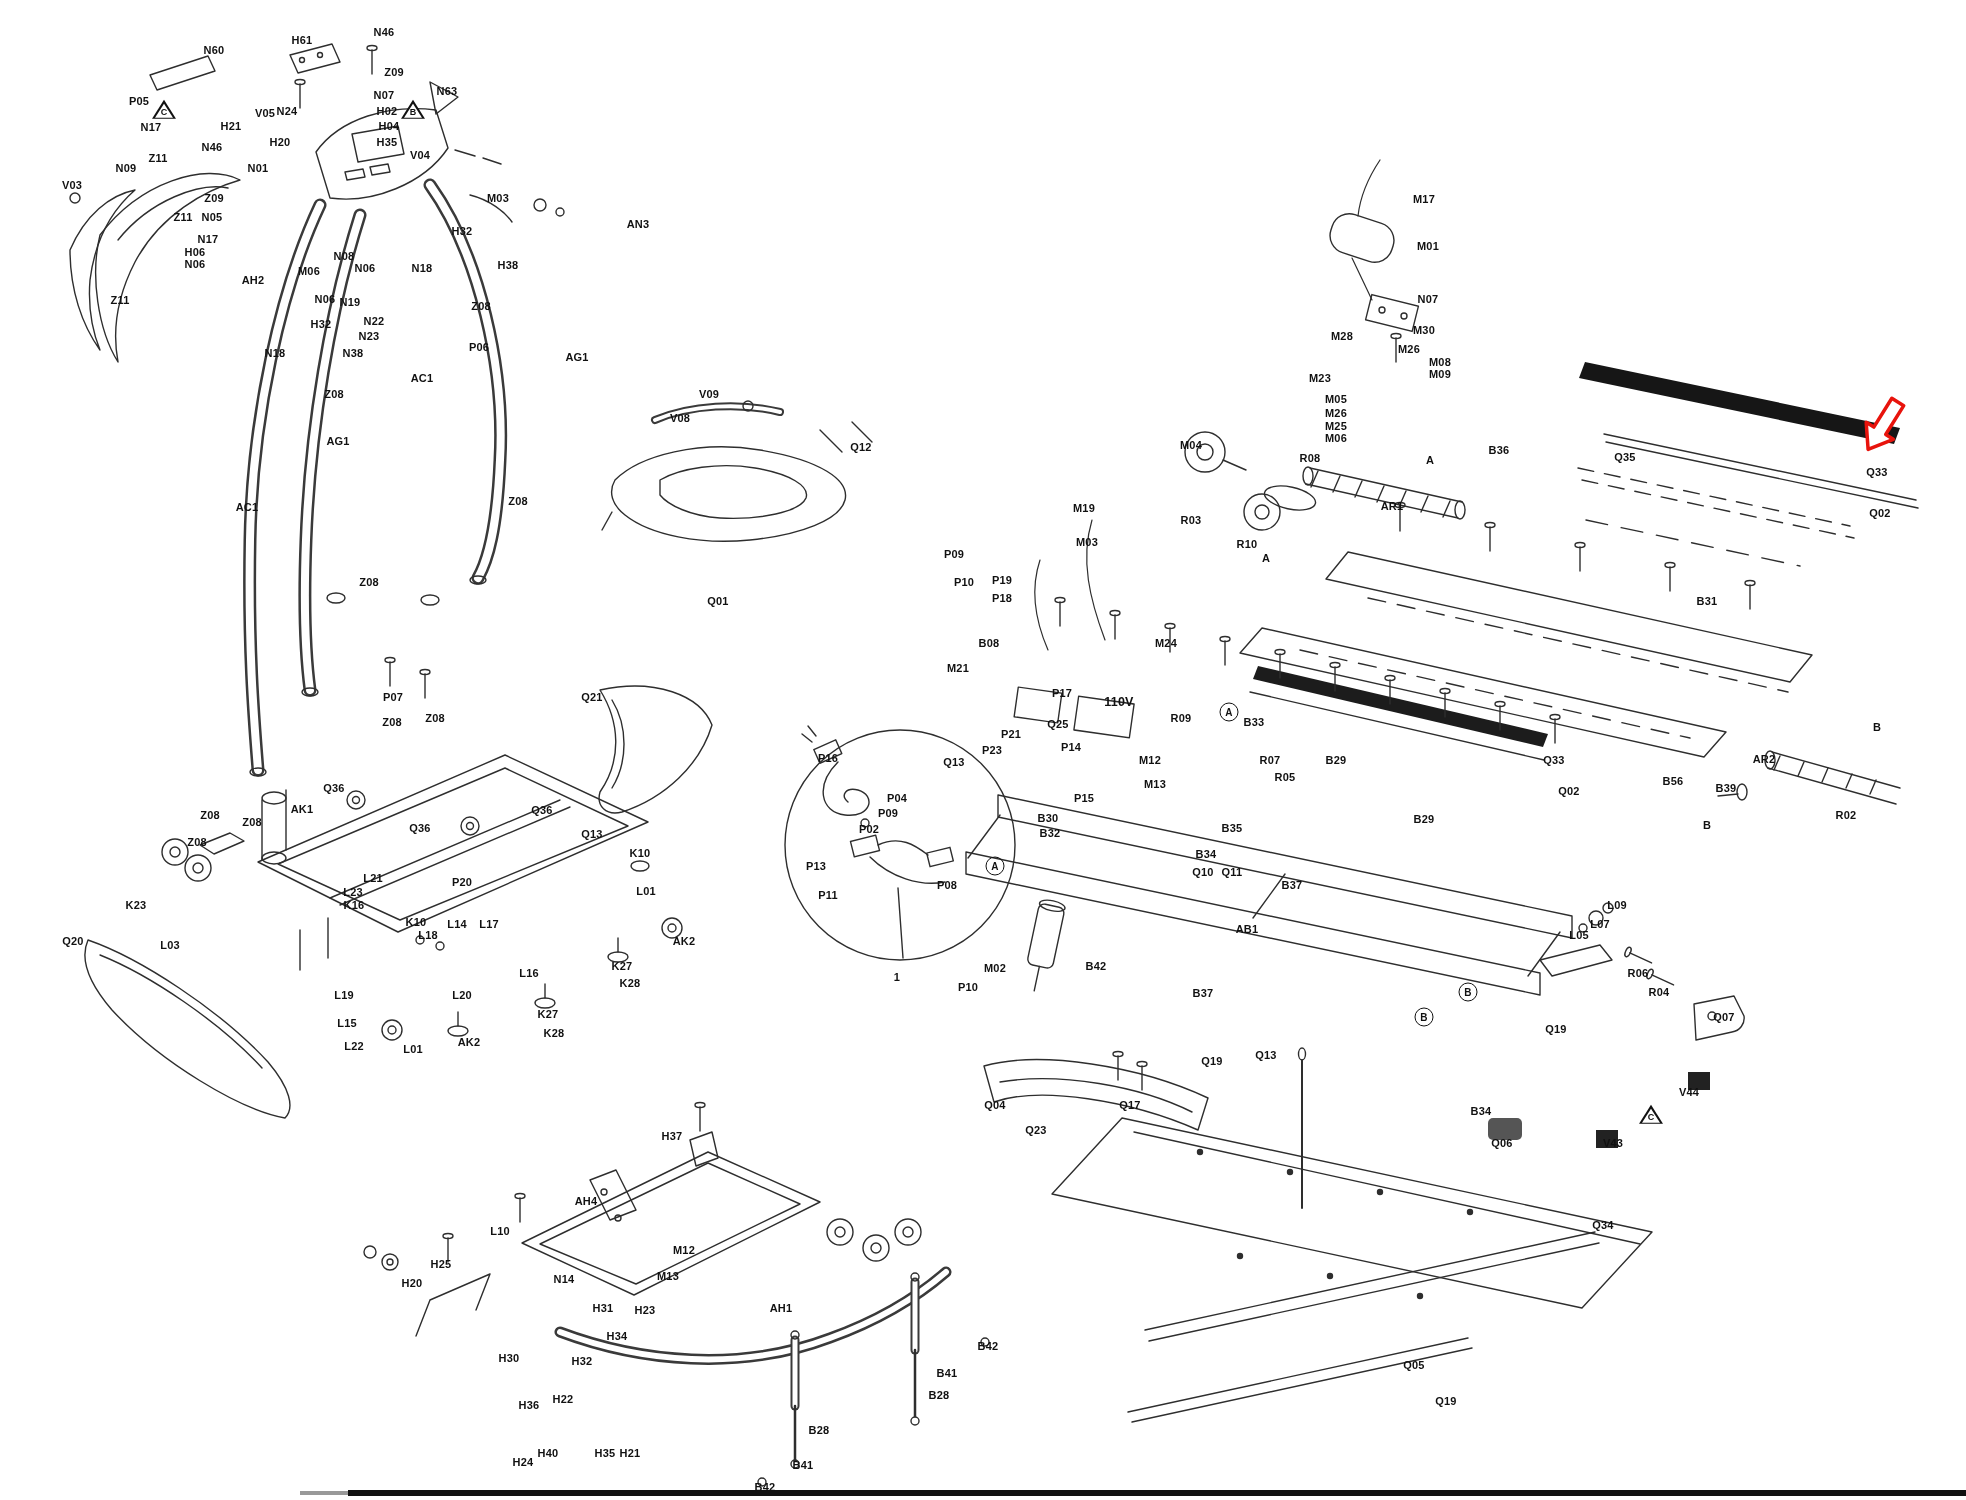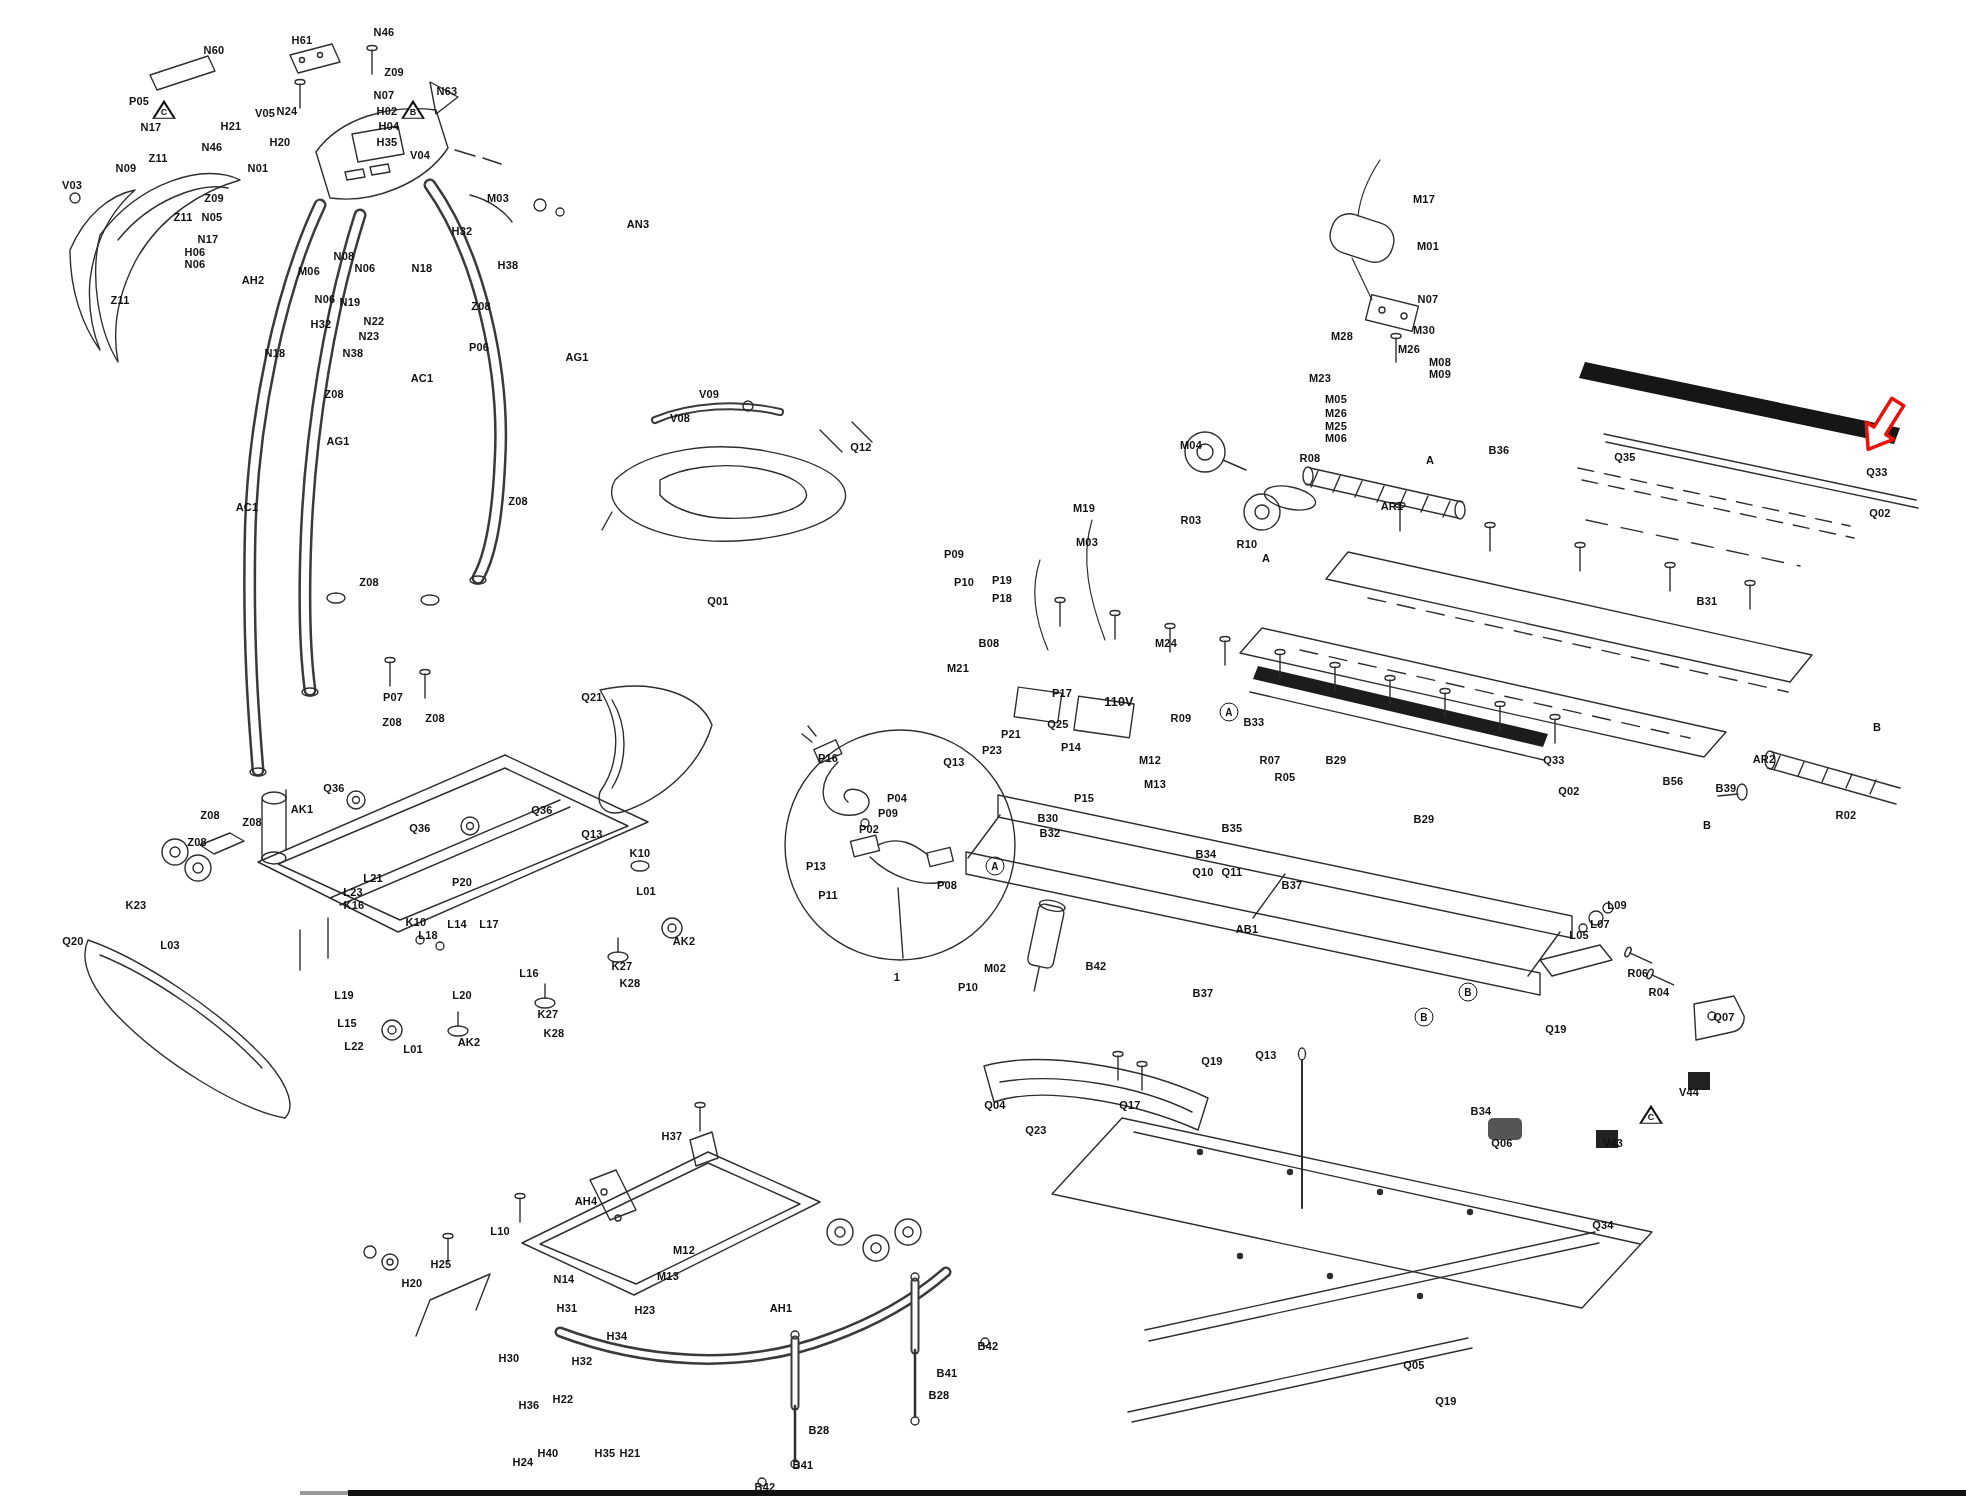--- a/index.html
+++ b/index.html
@@ -427,21 +427,21 @@
       <span class="lbl" style="left: 413px; top: 1049px; color: rgb(17, 17, 17);">L01</span>
       <span class="lbl" style="left: 469px; top: 1042px; color: rgb(17, 17, 17);">AK2</span>
       <span class="lbl" style="left: 672px; top: 1136px; color: rgb(17, 17, 17);">H37</span>
       <span class="lbl" style="left: 586px; top: 1201px; color: rgb(17, 17, 17);">AH4</span>
       <span class="lbl" style="left: 500px; top: 1231px; color: rgb(17, 17, 17);">L10</span>
       <span class="lbl" style="left: 684px; top: 1250px; color: rgb(17, 17, 17);">M12</span>
       <span class="lbl" style="left: 441px; top: 1264px; color: rgb(17, 17, 17);">H25</span>
       <span class="lbl" style="left: 412px; top: 1283px; color: rgb(17, 17, 17);">H20</span>
       <span class="lbl" style="left: 564px; top: 1279px; color: rgb(17, 17, 17);">N14</span>
       <span class="lbl" style="left: 668px; top: 1276px; color: rgb(17, 17, 17);">M13</span>
-      <span class="lbl" style="left: 567px; top: 1308px; color: rgb(17, 17, 17);">H31</span>
+      <span class="lbl" style="left: 603px; top: 1308px; color: rgb(17, 17, 17);">H31</span>
       <span class="lbl" style="left: 645px; top: 1310px; color: rgb(17, 17, 17);">H23</span>
       <span class="lbl" style="left: 617px; top: 1336px; color: rgb(17, 17, 17);">H34</span>
       <span class="lbl" style="left: 509px; top: 1358px; color: rgb(17, 17, 17);">H30</span>
       <span class="lbl" style="left: 582px; top: 1361px; color: rgb(17, 17, 17);">H32</span>
       <span class="lbl" style="left: 781px; top: 1308px; color: rgb(17, 17, 17);">AH1</span>
       <span class="lbl" style="left: 563px; top: 1399px; color: rgb(17, 17, 17);">H22</span>
       <span class="lbl" style="left: 529px; top: 1405px; color: rgb(17, 17, 17);">H36</span>
       <span class="lbl" style="left: 605px; top: 1453px; color: rgb(17, 17, 17);">H35</span>
       <span class="lbl" style="left: 630px; top: 1453px; color: rgb(17, 17, 17);">H21</span>
       <span class="lbl" style="left: 523px; top: 1462px; color: rgb(17, 17, 17);">H24</span>

